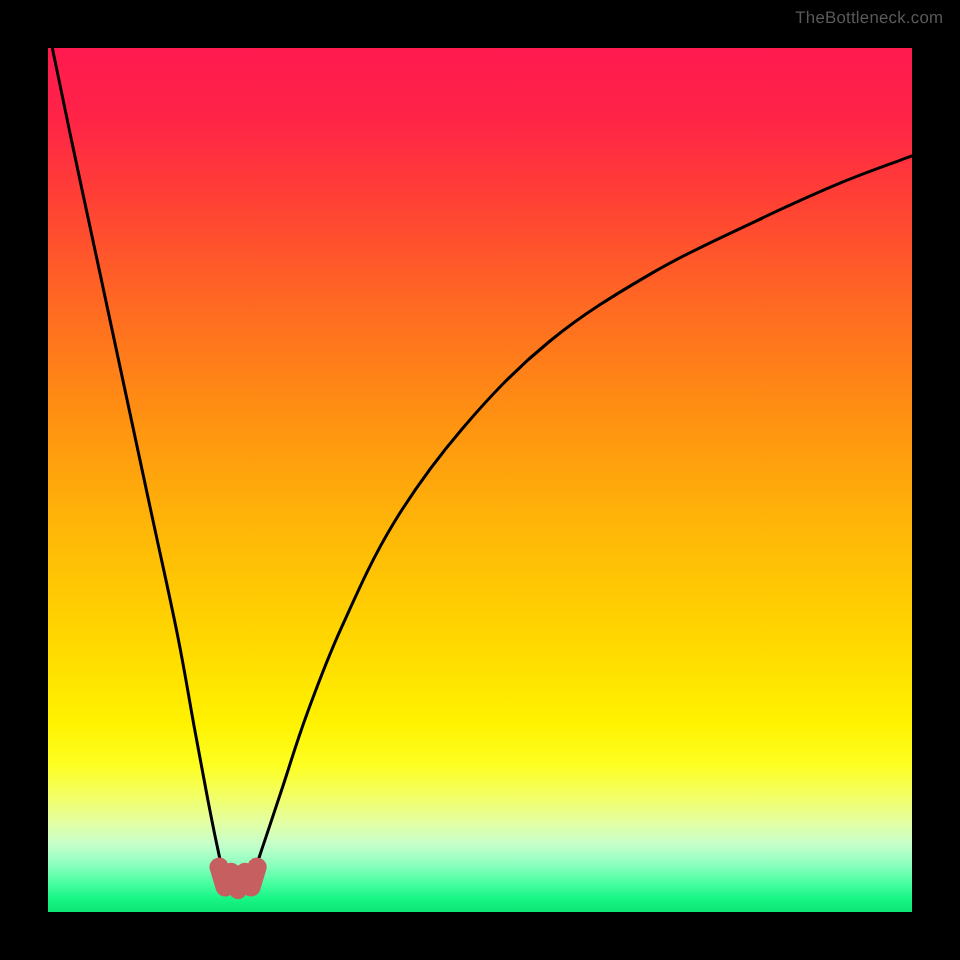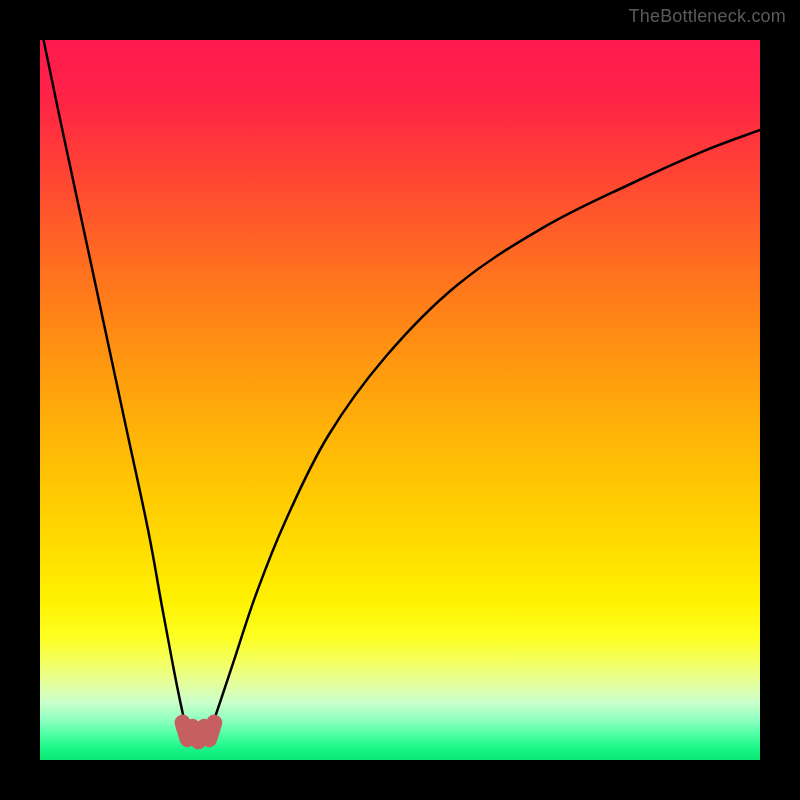--- a/index.html
+++ b/index.html
@@ -29,21 +29,21 @@
   }
   .gradient {
     position: absolute;
     left: 0; top: 0; width: 100%; height: 100%;
   }
   .watermark {
     position: absolute;
     top: 6px;
     right: 14px;
     color: #5a5a5a;
-    font-size: 18px;
+    font-size: 14px;
     font-weight: 500;
     letter-spacing: 0.2px;
     user-select: none;
   }
   svg.curves {
     position: absolute;
     left: 0; top: 0;
     width: 100%; height: 100%;
     overflow: visible;
   }

